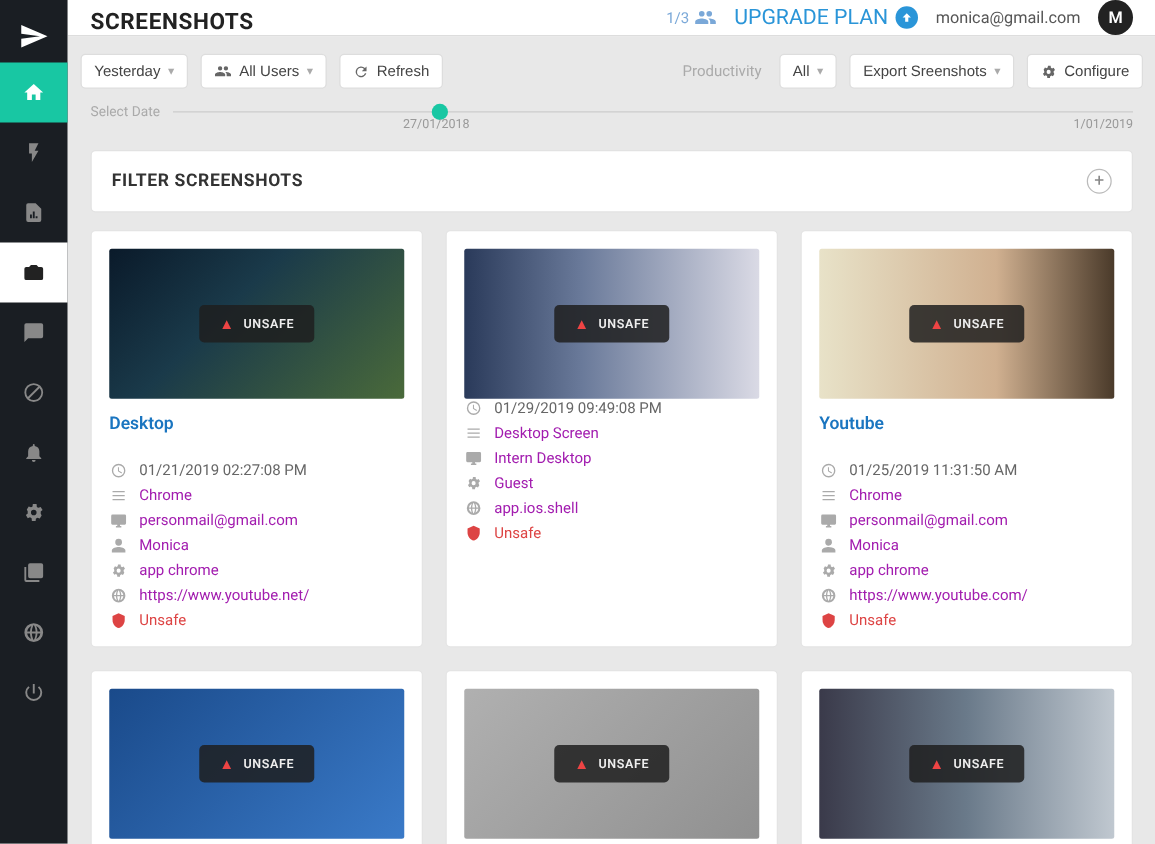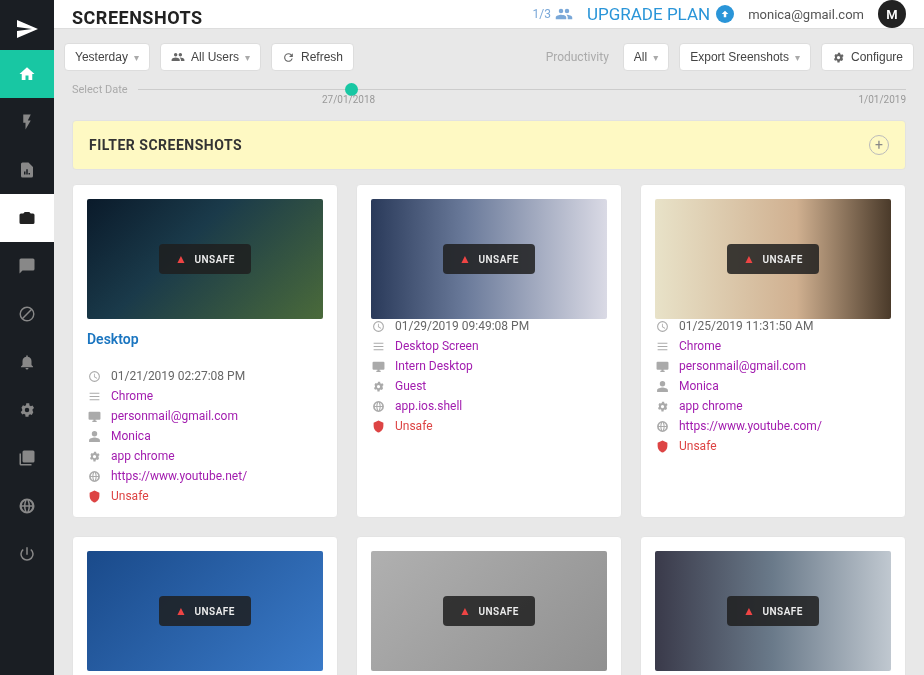--- a/index.html
+++ b/index.html
@@ -40,21 +40,21 @@
     .timeline { padding: 2px 18px 12px; }
     .select-date { font-size: 11px; color: #aaa; margin-bottom: 4px; display: flex; align-items: center; gap: 10px; }
     .track-wrap { position: relative; flex: 1; }
     .track { height: 1px; background: #ccc; position: relative; width: 100%; margin-top: 4px; }
     .handle { position: absolute; top: -6px; width: 13px; height: 13px; border-radius: 50%; background: #18c7a3; left: 27%; }
     .date-labels { display: flex; position: relative; font-size: 10px; color: #999; margin-top: 4px; }
     .date-start { position: absolute; left: 24%; }
     .date-end { position: absolute; right: 0; }
 
     
-    .filter-bar { background: #fef9c3; border: 1px solid #e2e2e2; border-radius: 4px; margin: 8px 18px 14px; padding: 14px 16px; display: flex; align-items: center; justify-content: space-between; }
+    .filter-bar { background: #ffffff; border: 1px solid #e2e2e2; border-radius: 4px; margin: 8px 18px 14px; padding: 14px 16px; display: flex; align-items: center; justify-content: space-between; }
     .filter-title { font-size: 14px; font-weight: 700; letter-spacing: 0.5px; color: #333; }
     .plus-circle { width: 20px; height: 20px; border: 1px solid #bbb; border-radius: 50%; display: flex; align-items: center; justify-content: center; color: #888; cursor: pointer; font-size: 14px; }
 
     
     .grid { display: grid; grid-template-columns: repeat(3, 1fr); gap: 18px; padding: 0 18px 18px; }
     .card { background: #fff; border: 1px solid #e4e4e4; border-radius: 4px; padding: 14px; }
     .thumb { height: 120px; border-radius: 2px; position: relative; display: flex; align-items: center; justify-content: center; background: #333; overflow: hidden; }
     .thumb.bg0 { background: linear-gradient(135deg,#0a1a2a,#1a3a4a 40%,#4a6a3a); filter: blur(0); }
     .thumb.bg1 { background: linear-gradient(90deg,#2a3a5a,#6a7a9a 40%,#dadae5); }
     .thumb.bg2 { background: linear-gradient(90deg,#e8e2c8,#d0b090 60%,#4a3a2a); }
@@ -353,20 +353,21 @@
         </ul>
       </div>
 
       <div class="card">
         <div class="thumb bg2">
           <div class="badge">
               <span class="warn">▲</span>
               <span>UNSAFE</span>
             </div>
         </div>
+        <div class="card-title">Youtube</div>
         <ul class="meta">
           <li>
               <span class="mi">
                 <svg viewBox="0 0 24 24">
                   <path d="M12 2a10 10 0 1 0 0 20 10 10 0 0 0 0-20zm0 18a8 8 0 1 1 0-16 8 8 0 0 1 0 16zm.5-13H11v6l5.2 3.1.8-1.3-4.5-2.7V7z"></path>
                 </svg>
               </span>
               <span class="txt">01/25/2019 11:31:50 AM</span>
             </li>
           <li>

